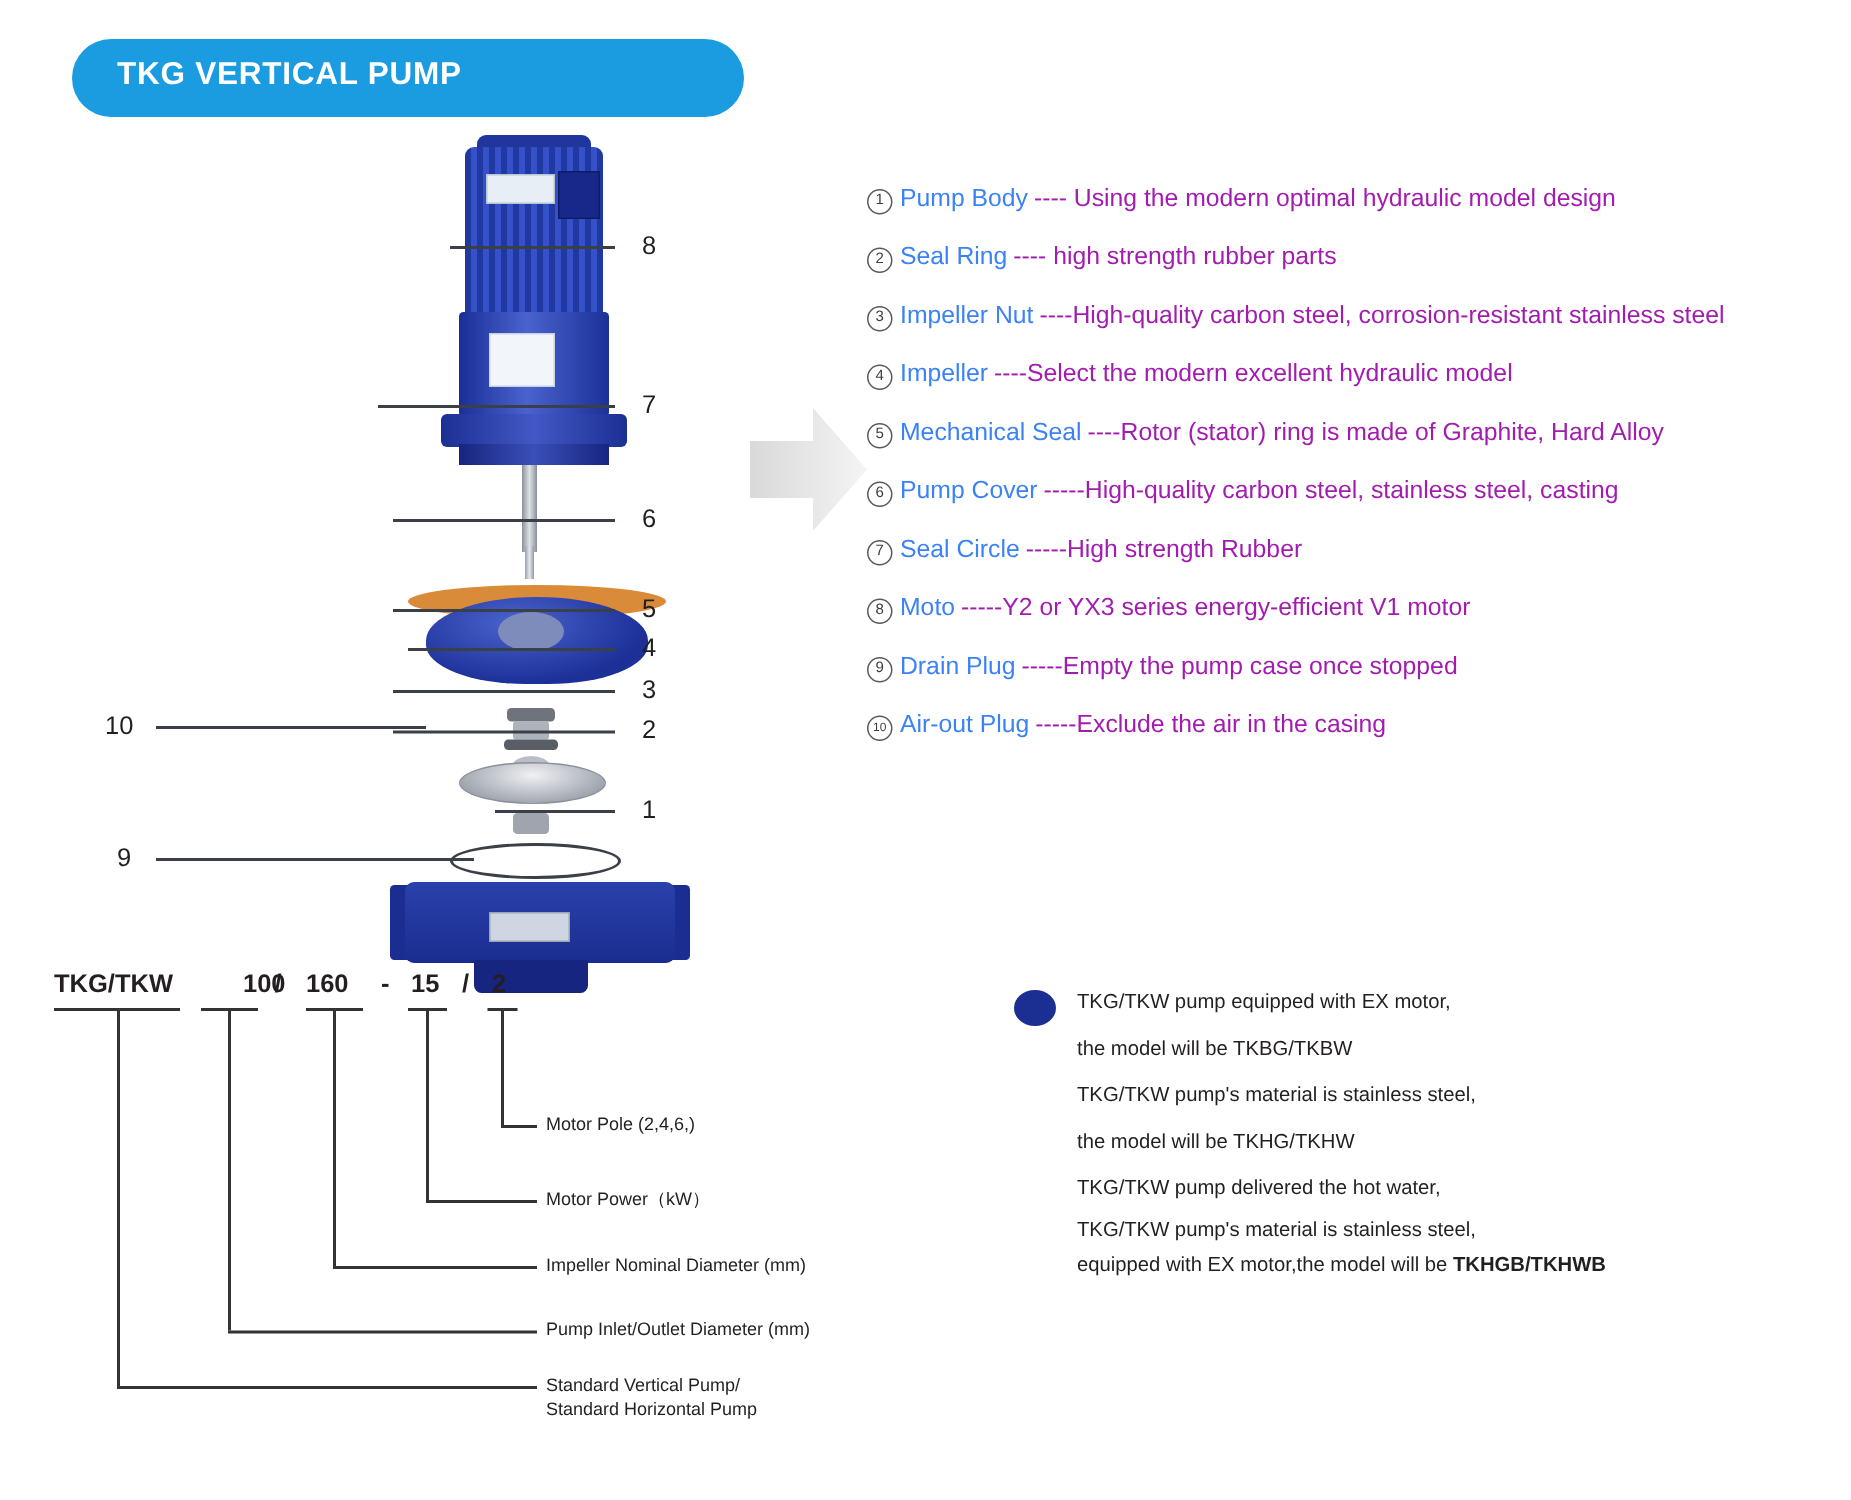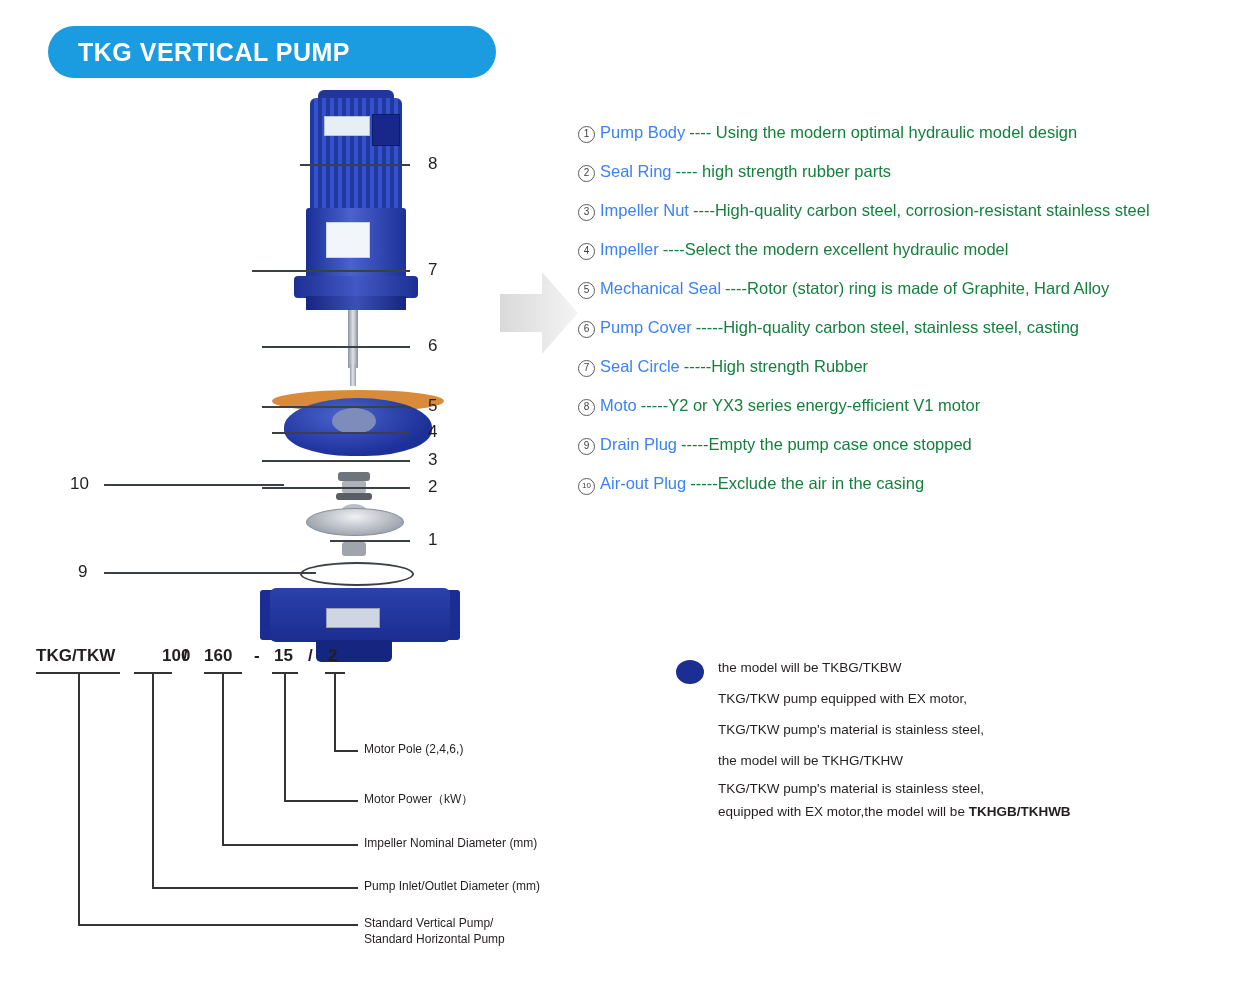--- a/index.html
+++ b/index.html
@@ -23,21 +23,21 @@
     top: 26px;
     width: 448px;
     height: 52px;
     background: #1b9be0;
     border-radius: 26px;
   }
   #title-banner .title-text {
     position: absolute;
     left: 30px;
     top: 12px;
-    font-size: 25px;
+    font-size: 21px;
     font-weight: bold;
     letter-spacing: 0.5px;
     color: #ffffff;
     font-family: "Liberation Sans", sans-serif;
   }
 
   
   #pump-illustration {
     position: absolute;
     left: 120px;
@@ -218,21 +218,21 @@
     text-align: center;
     border: 1px solid #5a5a5a;
     border-radius: 50%;
     font-size: 10px;
     color: #3d3d3d;
   }
   .feature-name {
     color: #3b82f6;
     margin-right: 4px;
   }
-  .feature-desc { color: #15803d; }
+  .feature-desc { color: #a21caf; }
 
   
   #model-breakdown {
     position: absolute;
     left: 20px;
     top: 630px;
     width: 600px;
     height: 340px;
   }
   .code-token {
@@ -440,21 +440,22 @@
   <div class="code-desc" style="left:344px; top:112px;">Motor Pole (2,4,6,)</div>
   <div class="code-desc" style="left:344px; top:162px;">Motor Power（kW）</div>
   <div class="code-desc" style="left:344px; top:206px;">Impeller Nominal Diameter (mm)</div>
   <div class="code-desc" style="left:344px; top:249px;">Pump Inlet/Outlet Diameter (mm)</div>
   <div class="code-desc" style="left:344px; top:286px;">Standard Vertical Pump/</div>
   <div class="code-desc" style="left:344px; top:302px;text-align:center;">Standard Horizontal Pump</div>
 </div>
 
 <div id="notes-block">
   <div id="notes-bullet"></div>
+  <div class="note-line">TKG/TKW pump equipped with EX motor,</div>
   <div class="note-line">the model will be TKBG/TKBW</div>
-  <div class="note-line">TKG/TKW pump equipped with EX motor,</div>
   <div class="note-line">TKG/TKW pump's material is stainless steel,</div>
   <div class="note-line">the model will be TKHG/TKHW</div>
+  <div class="note-line">TKG/TKW pump delivered the hot water,</div>
   <div class="note-line" style="line-height:26px;">TKG/TKW pump's material is stainless steel,</div>
   <div class="note-line" style="line-height:20px;">
     <span>equipped with EX motor,the model will be </span><b>TKHGB/TKHWB</b>
   </div>
 </div>
 
 </body></html>

